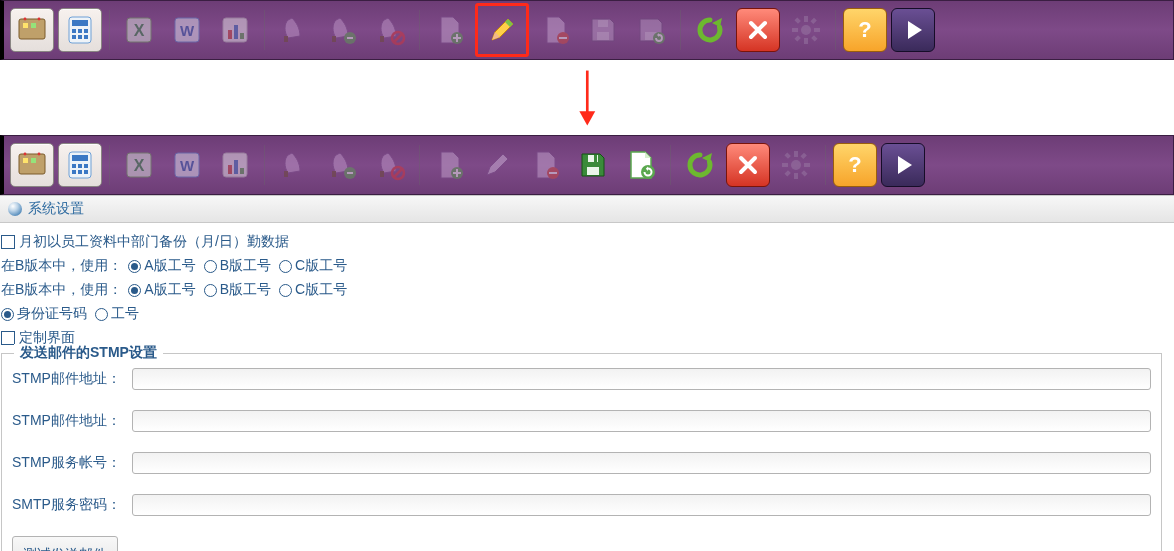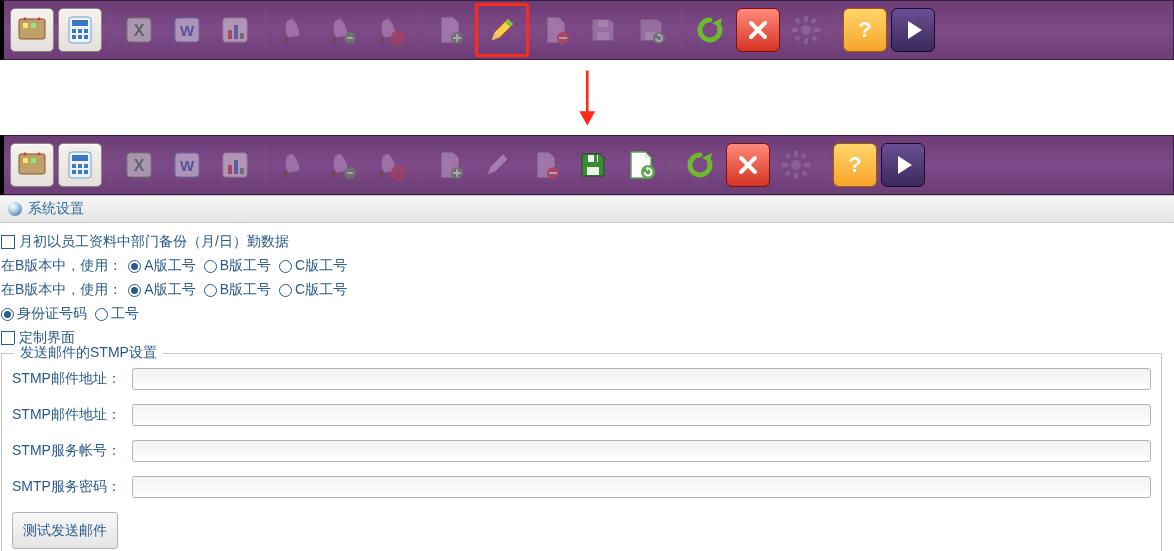--- a/index.html
+++ b/index.html
@@ -19,22 +19,22 @@
 .section-bar { background: linear-gradient(#f7f7f7,#e5e5e5); border-top:1px solid #c8c8c8; border-bottom:1px solid #c8c8c8; padding: 4px 8px; display:flex; align-items:center; color:#2f6ba0; font-size:14px;font-family:Liberation Serif, serif; }
 .section-bar .dot { width:14px; height:14px; border-radius:50%; background: radial-gradient(circle at 35% 30%, #fff, #bdd4e8 35%, #6396c2 70%, #2f6ba0); margin-right:6px; }
 .form-area { padding: 10px 12px 6px 1px; color:#2a5a8a; font-size:14px; }
 .row { display:flex; align-items:center; margin-bottom:6px; }
 .row label, .row .lbl { margin-right:6px;text-align:right; }
 .chk { width:14px; height:14px; border:1px solid #2a5a8a; margin-right:4px; display:inline-block; vertical-align:middle; }
 .radio { width:13px; height:13px; border:1.5px solid #2a5a8a; border-radius:50%; margin-right:3px; display:inline-flex; align-items:center; justify-content:center; vertical-align:middle; }
 .radio.on::after { content:""; width:7px; height:7px; background:#2a5a8a; border-radius:50%; }
 .rgroup { display:inline-flex; align-items:center; margin-right:8px; }
 .fieldset { border:1px solid #c6c6c6; margin-top:6px; padding: 14px 10px 10px 10px; position:relative; }
-.fieldset .legend { position:absolute; top:-10px; left:12px; background:#fff; padding:0 6px; color:#2a5a8a; }
-.frow { display:flex; align-items:center; margin-bottom:14px; }
+.fieldset .legend { position:absolute; top:-10px; left:12px; background:#fff; padding:0 6px; color:#2a5a8a;font-weight:bold; }
+.frow { display:flex; align-items:center; margin-bottom:20px; }
 .frow .flabel { width:120px; color:#2a5a8a; }
 .frow input[type=text] { flex:1; height:22px; border:1px solid #b3b3b3; border-radius:3px; background:linear-gradient(#f2f2f2,#fff); padding:0 6px; }
 .small-btn { height:37px; padding:0 10px; border:1px solid #b3b3b3; background:linear-gradient(#f8f8f8,#e4e4e4); color:#2a5a8a; border-radius:3px; cursor:pointer; font-size:14px;}
 .dimmed { opacity: 0.45; }
 .watermark { position:absolute; right:20px; bottom:6px; color:#ccc; font-size:13px; pointer-events:none;}
 .wrap { position: relative; }
 </style>
 </head>
 <body>
 <div class="wrap">

